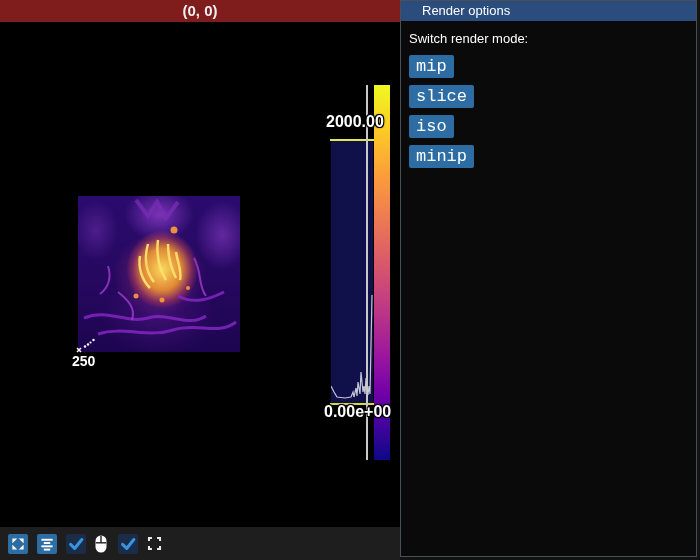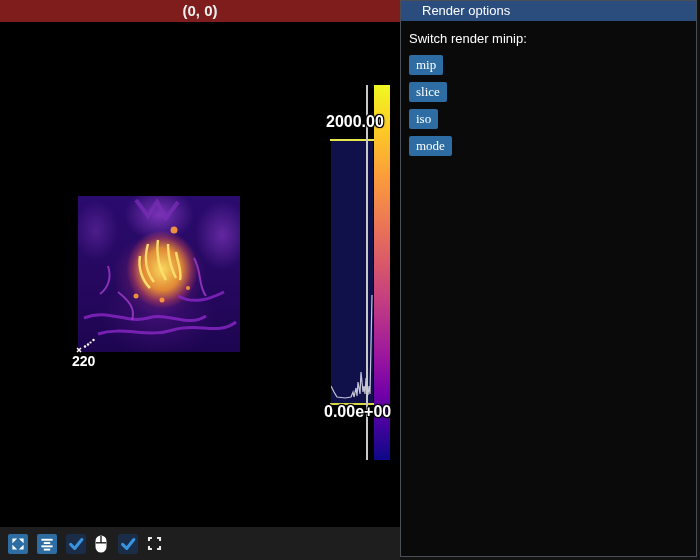--- a/index.html
+++ b/index.html
@@ -49,21 +49,21 @@
   .mouse-wrap{margin-left:-4px;} .fs-wrap{margin-left:-3px;} .cb2{margin-left:-2px;}
 
   
   .panel{position:absolute;left:400px;top:0;width:297px;height:557px;background:#0a0a0a;
     border:1px solid #4a4e57;box-sizing:border-box;}
   .panel-header{background:#2a4d7e;color:#fff;font-size:13px;height:20px;line-height:20px;
     padding:0 21px;font-weight:normal;}
   .panel-body{padding:8px;}
   .mode-label{color:#fff;font-size:13px;margin:2px 0 9px 0;}
   .mode-btn{display:block;background:#2d6da3;color:#fff;border:none;border-radius:2px;
-    font-size:13px;font-family:Liberation Serif, serif;padding:2px 7px;margin-bottom:7px;}
+    font-size:17px;font-family:Liberation Mono, monospace;padding:2px 7px;margin-bottom:7px;}
 </style>
 </head>
 <body>
 
 <div class="app">
 
   <div class="top-bar">(0, 0)</div>
 
   <div class="render-area">
 
@@ -103,21 +103,21 @@
         <line x1="1" y1="12" x2="5" y2="16"></line>
           <line x1="1" y1="16" x2="5" y2="12"></line>
       </g>
       <g fill="#fff">
         <circle cx="9" cy="10.5" r="1.2"></circle>
           <circle cx="12" cy="8.5" r="1.2"></circle>
         <circle cx="14.5" cy="6.5" r="1.1"></circle>
           <circle cx="17.5" cy="4" r="1.2"></circle>
       </g>
     </svg>
-    <div class="scale-label">220</div>
+    <div class="scale-label">250</div>
 
     <div class="tf-box">
       <svg width="42" height="264" viewBox="0 0 42 264">
         <polyline fill="none" stroke="#d9dae8" stroke-width="1.2" opacity="0.9" points="0,246 3,252 6,257 14,258 20,257 22,252 23,257 25,248 26,256 27,242 29,254 30,232 32,252 33,246 34,254 35,238 36,250 37,255 38,246 39,254 40,205 41,155"></polyline>
       </svg>
     </div>
     <div class="tf-line top"></div>
     <div class="tf-line bottom"></div>
     <div class="tf-vline"></div>
     <div class="colorbar"></div>
@@ -177,21 +177,21 @@
           <path d="M16.5 13 V16.5 H13"></path>
             <path d="M7 16.5 H3.5 V13"></path>
         </g>
       </svg>
     </button>
   </div>
 
   <div class="panel">
     <div class="panel-header">Render options</div>
     <div class="panel-body">
-      <div class="mode-label">Switch render minip:</div>
+      <div class="mode-label">Switch render mode:</div>
       <button class="mode-btn">mip</button>
       <button class="mode-btn">slice</button>
       <button class="mode-btn">iso</button>
-      <button class="mode-btn">mode</button>
+      <button class="mode-btn">minip</button>
     </div>
   </div>
 
 </div>
 
 </body></html>

